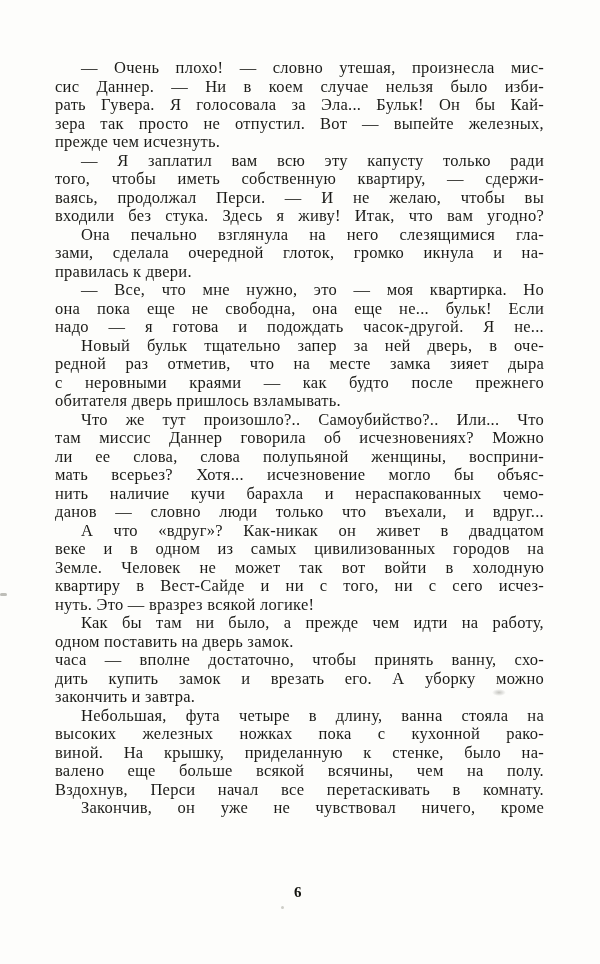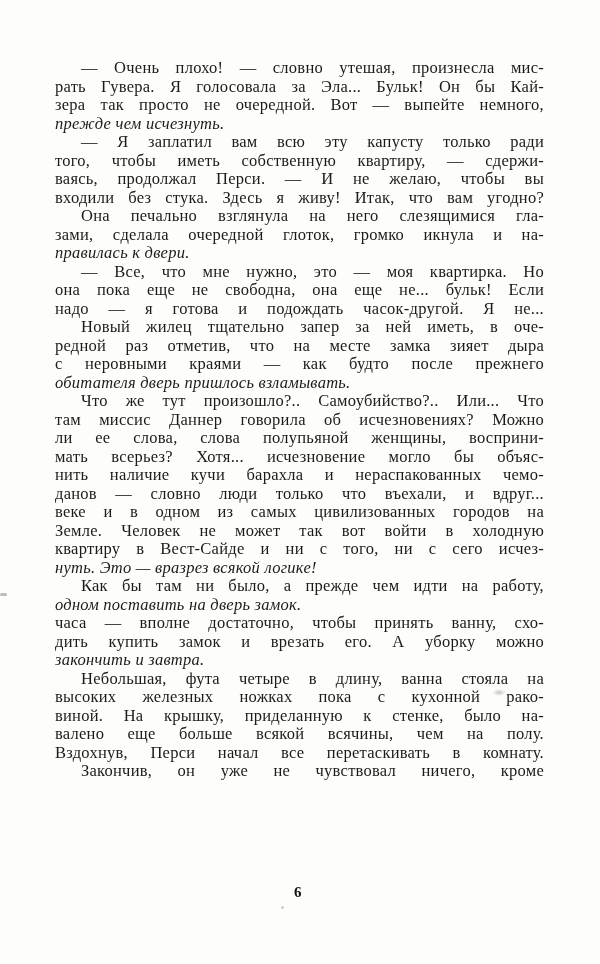--- a/index.html
+++ b/index.html
@@ -35,21 +35,20 @@
     overflow: hidden;
     white-space: normal;
   }
   .line.j {
     text-align: justify;
     text-align-last: justify;
   }
   .line.l {
     text-align: left;
     text-align-last: left;
-    font-style: italic;
   }
   .line.indent {
     text-indent: 26px;
   }
   .page-number {
     position: absolute;
     left: 0;
     right: 4px;
     top: 884px;
     text-align: center;
@@ -87,43 +86,45 @@
     border-radius: 50%;
     opacity: 0.7;
   }
 </style>
 </head>
 <body>
 
 <div class="scan-page">
   <div class="text-block">
       <div class="line j indent">— Очень плохо! — словно утешая, произнесла мис-</div>
+      <div class="line j">сис Даннер. — Ни в коем случае нельзя было изби-</div>
       <div class="line j">рать Гувера. Я голосовала за Эла... Бульк! Он бы Кай-</div>
-      <div class="line j">зера так просто не очередной. Вот — выпейте немного,</div>
+      <div class="line j">зера так просто не отпустил. Вот — выпейте железных,</div>
       <div class="line l">прежде чем исчезнуть.</div>
       <div class="line j indent">— Я заплатил вам всю эту капусту только ради</div>
       <div class="line j">того, чтобы иметь собственную квартиру, — сдержи-</div>
       <div class="line j">ваясь, продолжал Перси. — И не желаю, чтобы вы</div>
       <div class="line j">входили без стука. Здесь я живу! Итак, что вам угодно?</div>
       <div class="line j indent">Она печально взглянула на него слезящимися гла-</div>
       <div class="line j">зами, сделала очередной глоток, громко икнула и на-</div>
       <div class="line l">правилась к двери.</div>
       <div class="line j indent">— Все, что мне нужно, это — моя квартирка. Но</div>
       <div class="line j">она пока еще не свободна, она еще не... бульк! Если</div>
       <div class="line j">надо — я готова и подождать часок-другой. Я не...</div>
-      <div class="line j indent">Новый жилец тщательно запер за ней иметь, в оче-</div>
+      <div class="line j indent">Новый бульк тщательно запер за ней дверь, в оче-</div>
       <div class="line j">редной раз отметив, что на месте замка зияет дыра</div>
       <div class="line j">с неровными краями — как будто после прежнего</div>
       <div class="line l">обитателя дверь пришлось взламывать.</div>
       <div class="line j indent">Что же тут произошло?.. Самоубийство?.. Или... Что</div>
       <div class="line j">там миссис Даннер говорила об исчезновениях? Можно</div>
       <div class="line j">ли ее слова, слова полупьяной женщины, восприни-</div>
       <div class="line j">мать всерьез? Хотя... исчезновение могло бы объяс-</div>
       <div class="line j">нить наличие кучи барахла и нераспакованных чемо-</div>
       <div class="line j">данов — словно люди только что въехали, и вдруг...</div>
+      <div class="line j indent">А что «вдруг»? Как-никак он живет в двадцатом</div>
       <div class="line j">веке и в одном из самых цивилизованных городов на</div>
       <div class="line j">Земле. Человек не может так вот войти в холодную</div>
       <div class="line j">квартиру в Вест-Сайде и ни с того, ни с сего исчез-</div>
       <div class="line l">нуть. Это — вразрез всякой логике!</div>
       <div class="line j indent">Как бы там ни было, а прежде чем идти на работу,</div>
       <div class="line l">одном поставить на дверь замок.</div>
       <div class="line j">часа — вполне достаточно, чтобы принять ванну, схо-</div>
       <div class="line j">дить купить замок и врезать его. А уборку можно</div>
       <div class="line l">закончить и завтра.</div>
       <div class="line j indent">Небольшая, фута четыре в длину, ванна стояла на</div>

